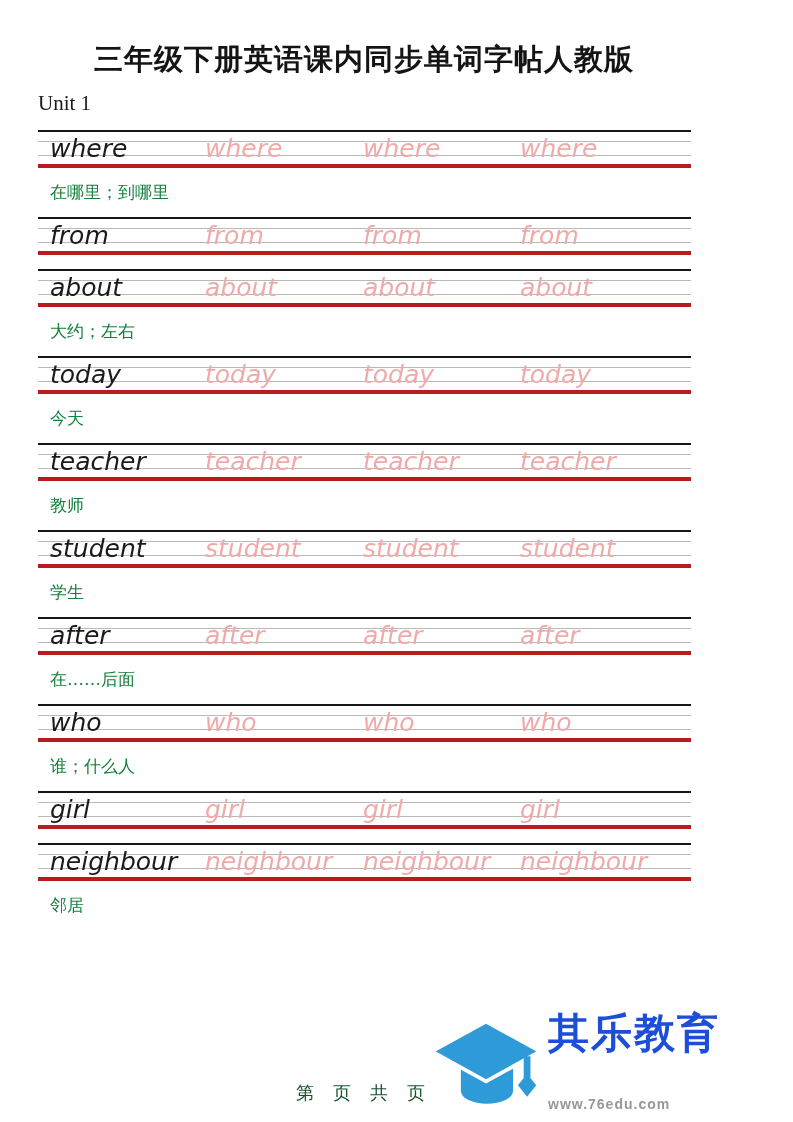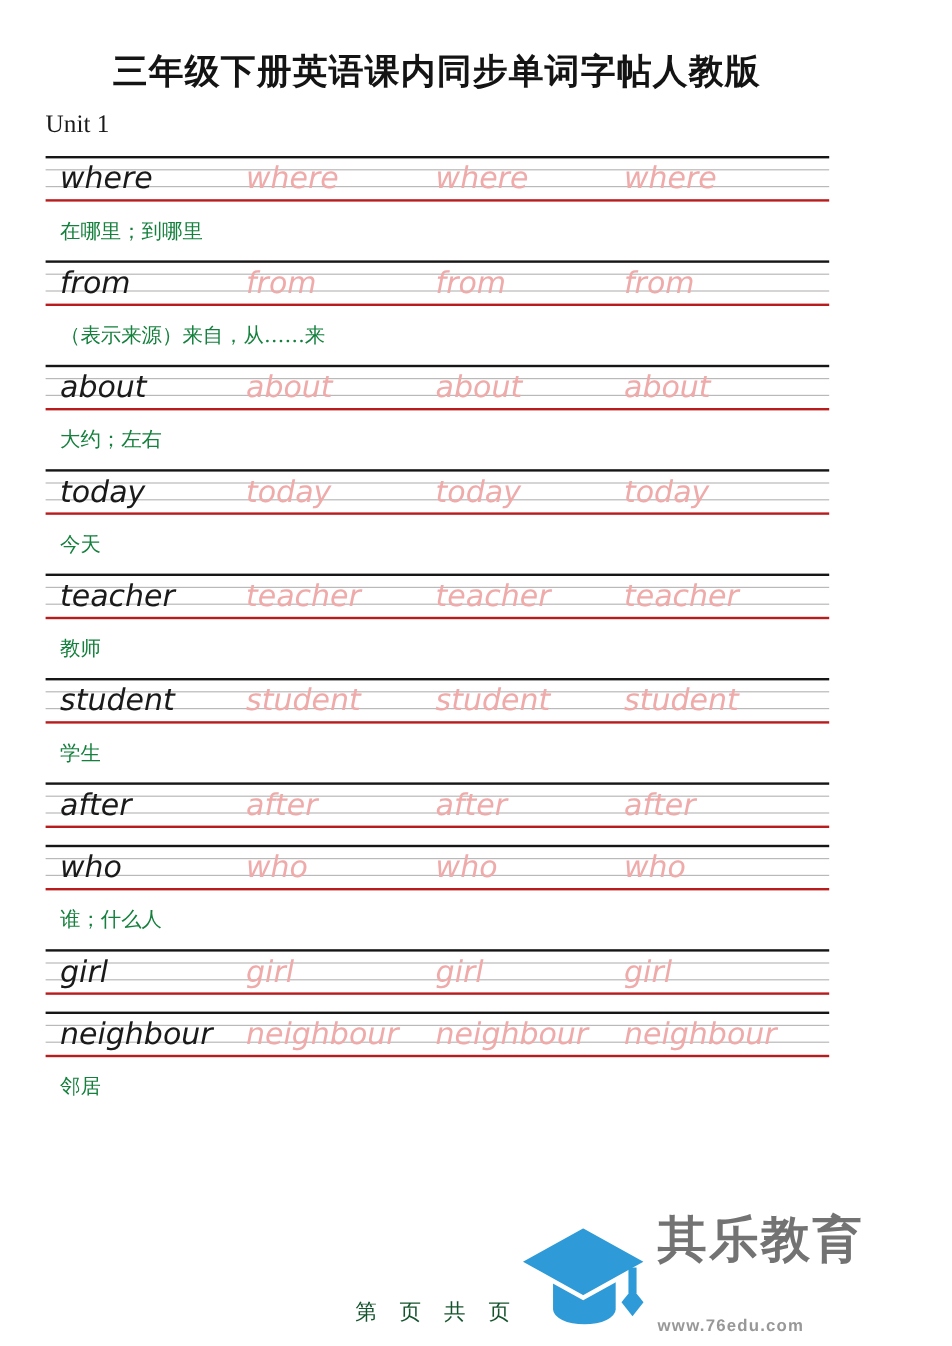--- a/index.html
+++ b/index.html
@@ -31,21 +31,21 @@
   .rows{
     position:absolute;
     top:130px;left:38px;right:37px;
   }
   .word-row{margin-bottom:14px;}
   .ruling{
     position:relative;
     box-sizing:border-box;
     height:38px;
     border-top:2px solid #161616;
-    border-bottom:2px solid #b91c1c;
+    border-bottom:4px solid #b91c1c;
   }
   .mid-line{
     position:absolute;left:0;right:0;height:0;
     border-top:1px solid #b9b9b9;
   }
   .mid-line.l1{top:9px;}
   .mid-line.l2{top:23px;}
   .word{
     position:absolute;
     top:2px;
@@ -123,21 +123,20 @@
 
   <div class="word-row">
     <div class="ruling">
       <div class="mid-line l1"></div>
       <div class="mid-line l2"></div>
       <span class="word black">from</span>
       <span class="word pink t0" style="color: rgb(239, 170, 170);">from</span>
       <span class="word pink t1" style="color: rgb(239, 170, 170);">from</span>
       <span class="word pink t2" style="color: rgb(239, 170, 170);">from</span>
     </div>
-    <div class="meaning">（表示来源）来自，从……来</div>
   </div>
 
   <div class="word-row">
     <div class="ruling">
       <div class="mid-line l1"></div>
       <div class="mid-line l2"></div>
       <span class="word black">about</span>
       <span class="word pink t0" style="color: rgb(239, 170, 170);">about</span>
       <span class="word pink t1" style="color: rgb(239, 170, 170);">about</span>
       <span class="word pink t2" style="color: rgb(239, 170, 170);">about</span>
@@ -183,20 +182,21 @@
 
   <div class="word-row">
     <div class="ruling">
       <div class="mid-line l1"></div>
       <div class="mid-line l2"></div>
       <span class="word black">after</span>
       <span class="word pink t0" style="color: rgb(239, 170, 170);">after</span>
       <span class="word pink t1" style="color: rgb(239, 170, 170);">after</span>
       <span class="word pink t2" style="color: rgb(239, 170, 170);">after</span>
     </div>
+    <div class="meaning">在……后面</div>
   </div>
 
   <div class="word-row">
     <div class="ruling">
       <div class="mid-line l1"></div>
       <div class="mid-line l2"></div>
       <span class="word black">who</span>
       <span class="word pink t0" style="color: rgb(239, 170, 170);">who</span>
       <span class="word pink t1" style="color: rgb(239, 170, 170);">who</span>
       <span class="word pink t2" style="color: rgb(239, 170, 170);">who</span>
@@ -231,18 +231,18 @@
   <div class="footer-pages">第 页 共  页</div>
 
   <div class="branding">
     <svg class="cap" viewBox="0 0 120 96" xmlns="http://www.w3.org/2000/svg">
       <path d="M34,46 h54 v30 a27,13 0 0 1 -54,0 z" fill="#2e9bd8"></path>
       <polygon points="60,4 116,35 60,66 4,35" fill="#2e9bd8" stroke="#ffffff" stroke-width="4"></polygon>
       <rect x="99" y="40" width="7" height="22" fill="#2e9bd8"></rect>
       <polygon points="102.5,58 112,70 102.5,82 93,70" fill="#2e9bd8"></polygon>
     </svg>
     <div class="brand-text">
-      <div class="brand-name" style="color: #737373;">其乐教育</div>
+      <div class="brand-name" style="color: #1d4ed8;">其乐教育</div>
       <div class="brand-site" style="color: rgb(152, 152, 152);">www.76edu.com</div>
     </div>
   </div>
 
 </div>
 
 </body></html>

